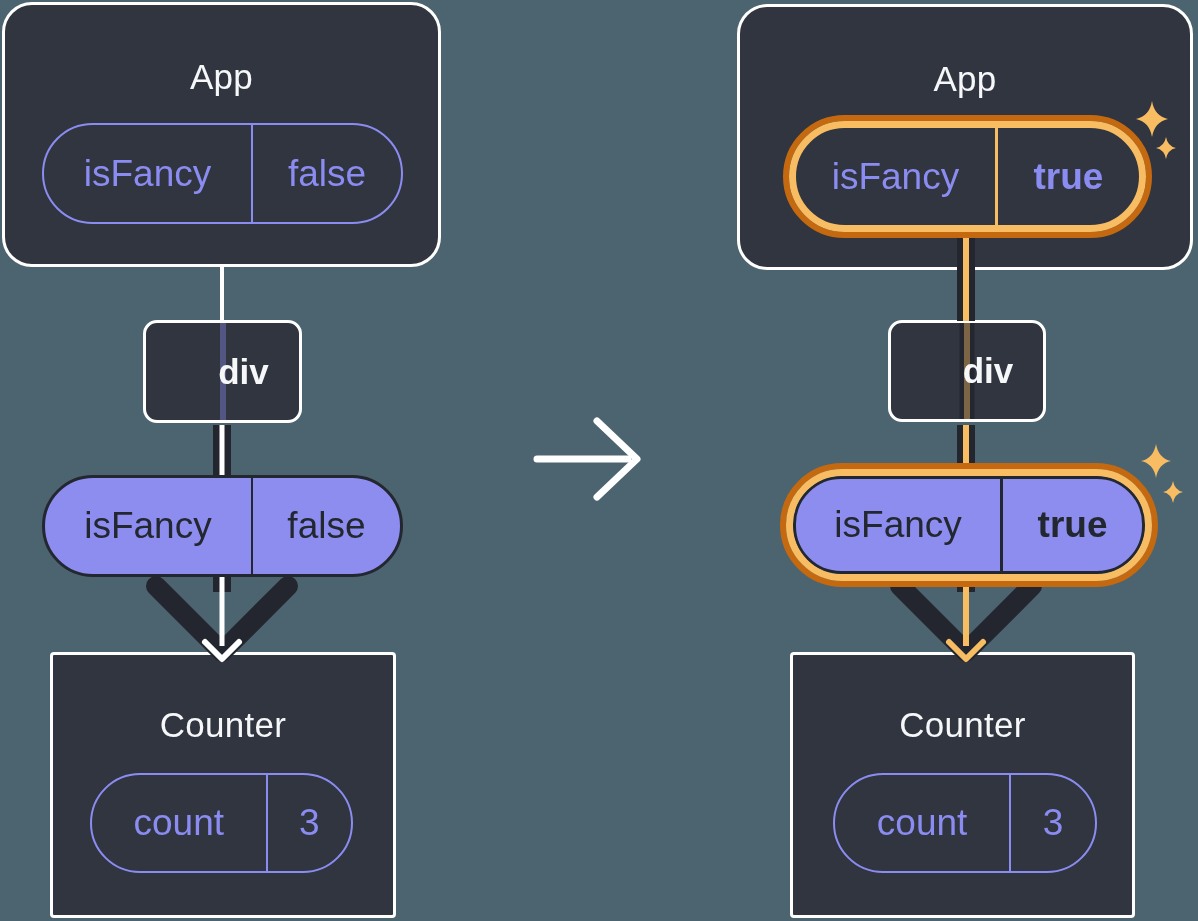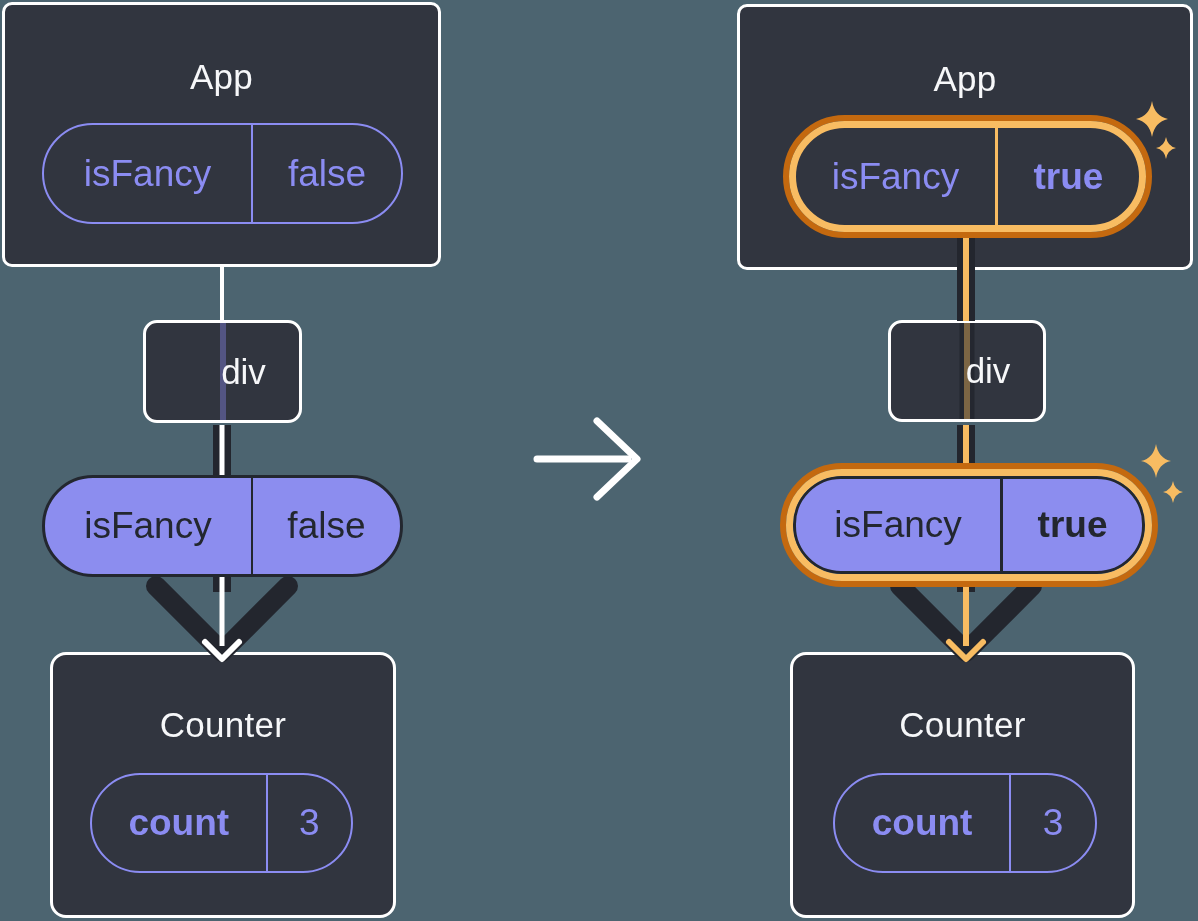--- a/index.html
+++ b/index.html
@@ -11,60 +11,60 @@
     font-family:"Liberation Sans", sans-serif;
     -webkit-font-smoothing:antialiased;
   }
   
   .box{
     position:absolute;
     background:var(--box_fill,#31353F);
     border:3.5px solid var(--box_border,#fff);
     box-sizing:border-box;
   }
-  .app-box{border-radius:10px;padding-left:14px;}
+  .app-box{border-radius:30px;padding-left:14px;}
   #app-before{left:2px;top:2px;width:439px;height:265px;}
   #app-after{left:737px;top:4px;width:456px;height:266px;}
-  .counter-box{border-radius:16px;}
+  .counter-box{border-radius:4px;}
   #counter-before{left:50px;top:652px;width:346px;height:266px;}
   #counter-after{left:790px;top:652px;width:345px;height:266px;}
   .div-box{border-radius:14px;border-width:3px;}
   #div-before{left:143px;top:320px;width:159px;height:103px;}
   #div-after{left:888px;top:320px;width:158px;height:102px;}
 
   .box-title{
     position:absolute;left:0;right:0;top:44px;height:56px;
     display:flex;align-items:center;justify-content:center;
     font-size:35px;font-weight:500;letter-spacing:.3px;
     color:var(--text_light,#F6F7F9);
   }
   .counter-box .box-title{top:42px;}
   .div-label{
     position:absolute;inset:0;
     display:flex;align-items:center;justify-content:center;
-    font-size:35px;font-weight:400;color:var(--text_light,#F6F7F9);margin-left:42px;
+    font-size:35px;font-weight:700;color:var(--text_light,#F6F7F9);margin-left:42px;
   }
   
   .stripe{position:absolute;top:0;bottom:0;left:50%;transform:translateX(-50%);}
   .stripe-purple{width:6px;background:rgba(139,140,242,.38);}
   .stripe-dark{width:15px;background:rgba(16,18,24,.38);}
   .stripe-orange{width:6px;background:rgba(248,188,98,.42);}
 
   
   .pill{
     position:absolute;display:flex;box-sizing:border-box;
     font-size:37px;border-radius:60px;overflow:hidden;
   }
   .pill .cell{
     display:flex;align-items:center;justify-content:center;
     box-sizing:border-box;
   }
   .cell-name{width:58%;}
   .cell-value{flex:1;}
-  .counter-pill .cell-name{width:67%;font-weight:bold;}
+  .counter-pill .cell-name{width:67%;}
   .bold{font-weight:700;text-align:right;}
 
   .pill-outline{
     border:2.5px solid var(--purple,#8B8CF2);
     color:var(--purple,#8B8CF2);
   }
   .pill-outline .cell-value{border-left:2px solid var(--purple,#8B8CF2);}
 
   .pill-filled{
     background:var(--purple_fill,#8C8DEF);

